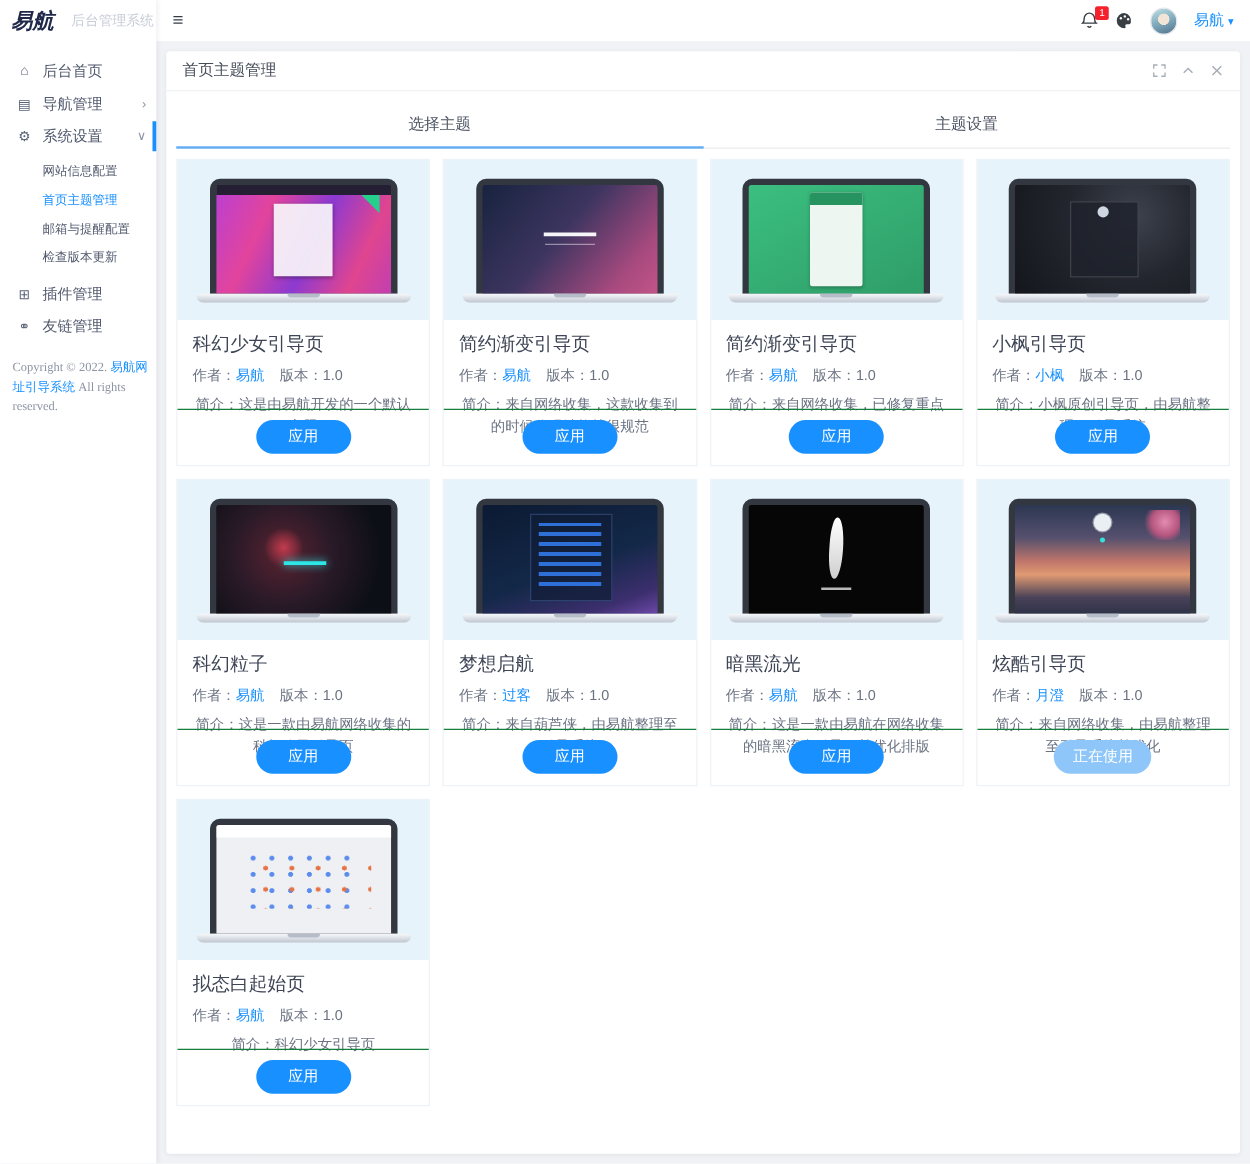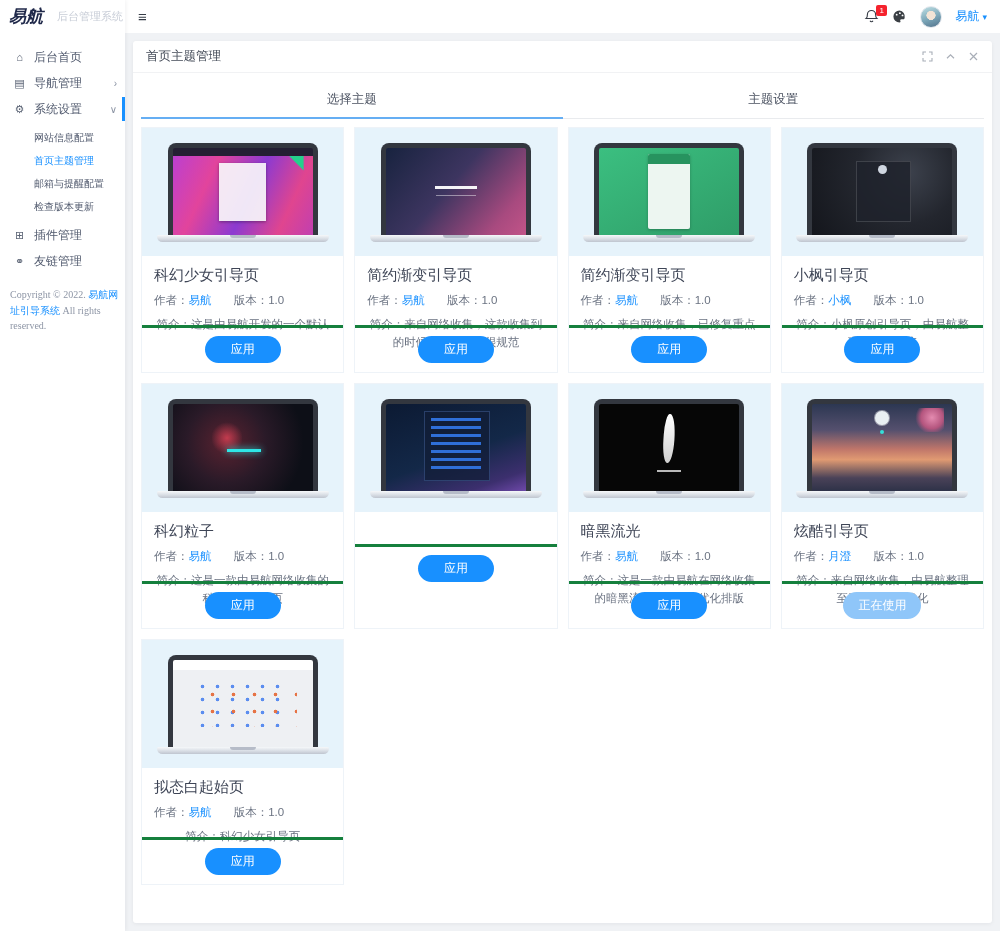--- a/index.html
+++ b/index.html
@@ -95,23 +95,23 @@
   .skin-neo::before { content:""; position:absolute; left:16%; top:24%; width:68%; height:54%;
       background-image:radial-gradient(circle 3px, #5b8def 62%, rgba(0,0,0,0) 68%); background-size:15px 13px; }
   .skin-neo::after { content:""; position:absolute; left:21%; top:30%; width:68%; height:48%;
       background-image:radial-gradient(circle 3px, #e67345 62%, rgba(0,0,0,0) 68%); background-size:21px 17px; }
 
   
   .card-body { padding:10px 12px 0; flex:1; min-height:0; }
   .card-title { font-size:15px; color:#3e4556; margin-bottom:8px; }
   .card-meta { font-size:11.5px; color:#6b7382; margin-bottom:7px; }
   .author-link { color:#1890ff; text-decoration:none; cursor:pointer; }
-  .ml { margin-left:19px;font-family:Liberation Serif, serif; }
+  .ml { margin-left:9px;font-family:Liberation Serif, serif; }
   .card-desc { font-size:11.5px; color:#6b7382; line-height:1.6;text-align:center; }
-  .card-footer { border-top:3px solid #15803d; padding:8px 0 9px; text-align:center; flex-shrink:0;margin-top:32px; }
+  .card-footer { border-top:1px solid #15803d; padding:8px 0 9px; text-align:center; flex-shrink:0; }
   .btn-apply { min-width:76px; padding:5px 15px; background:#1890ff; color:#fff; font-size:12px; border:none; border-radius:14px; cursor:pointer; font-family:inherit; }
   .btn-apply.in-use { background:#8fc6f9; }
 
   .note { margin:10px 8px 8px; background:#d8e5fb; border-radius:2px; padding:7px 11px; font-size:11px; color:#33466f; flex-shrink:0; }
   .note b { color:#1c3e8a; cursor:pointer; }
 </style>
 </head>
 <body>
 
 <div class="app">
@@ -323,20 +323,30 @@
     </div>
   </div>
 
   <div class="card">
     <div class="thumb">
       <div class="lap-screen">
         <div class="scr skin-dream"></div>
       </div>
       <div class="lap-base"></div>
     </div>
+    <div class="card-body">
+      <div class="card-title">梦想启航</div>
+      <div class="card-meta">
+        <span>作者：</span><a class="author-link">过客</a>
+        <span class="ml">版本：</span><span>1.0</span>
+      </div>
+      <div class="card-desc">
+        <span>简介：</span><span>来自葫芦侠，由易航整理至引导系统</span>
+      </div>
+    </div>
     <div class="card-footer">
       <button class="btn-apply">应用</button>
     </div>
   </div>
 
   <div class="card">
     <div class="thumb">
       <div class="lap-screen">
         <div class="scr skin-darkflow"></div>
       </div>

